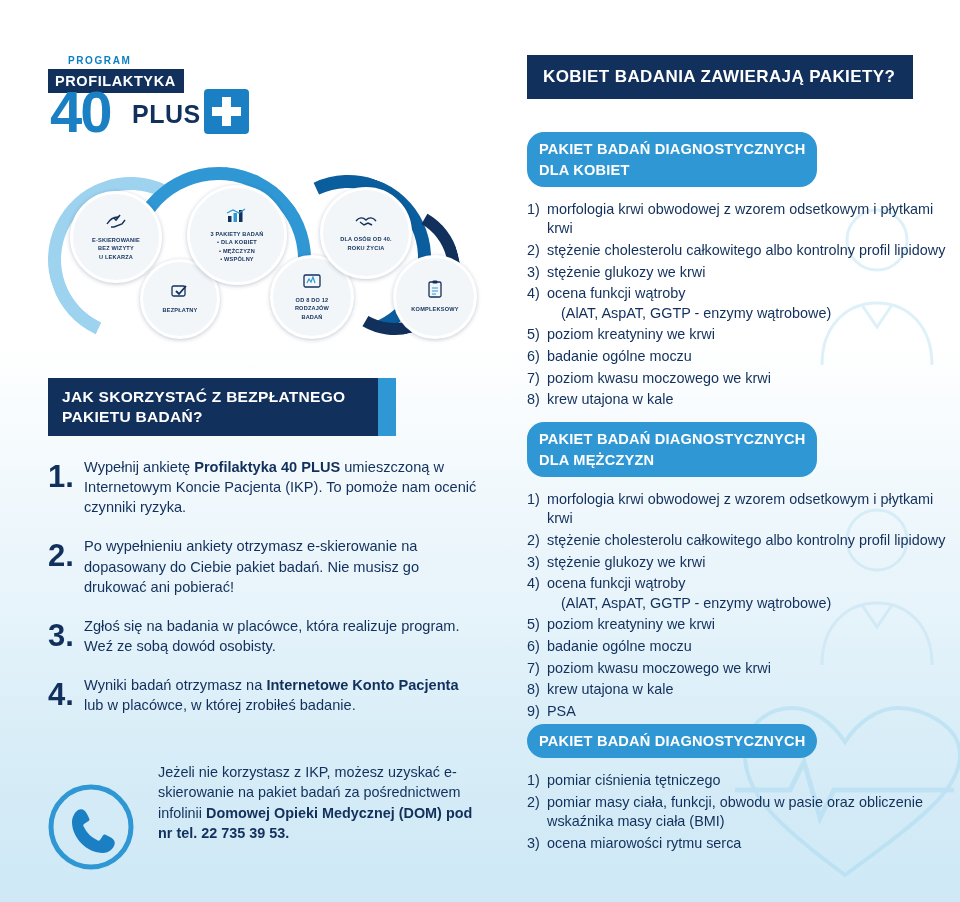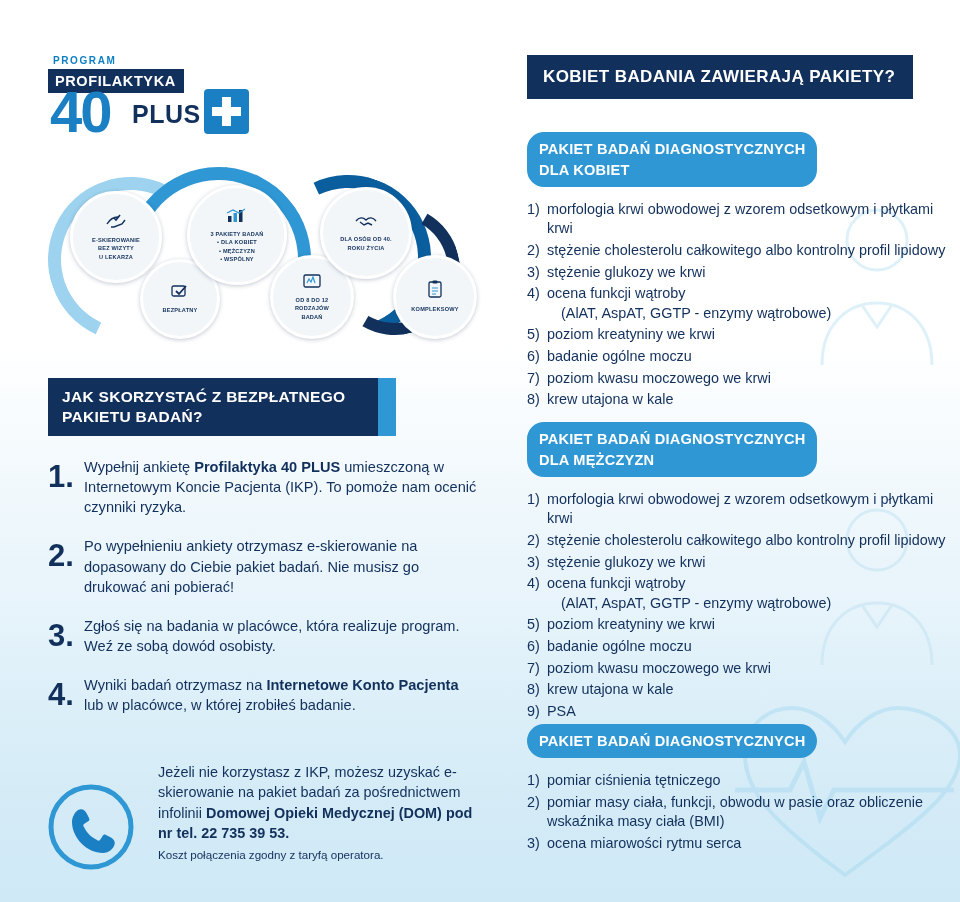--- a/index.html
+++ b/index.html
@@ -32,21 +32,21 @@
   
   .left-col {
     position: absolute;
     left: 0; top: 0;
     width: 505px; height: 902px;
   }
   
   .logo-block { position: absolute; left: 48px; top: 55px; width: 230px; height: 85px; }
   .logo-program {
     font-size: 10px; font-weight: bold; letter-spacing: 1.6px;
-    color: #0b7fc4; margin: 0 0 3px 5px;
+    color: #0b7fc4; margin: 0 0 3px 20px;
   }
   .logo-bar {
     display: inline-block;
     background: #12305c;
     color: #ffffff;
     font-size: 14.5px;
     font-weight: bold;
     letter-spacing: 0.6px;
     padding: 4px 8px 4px 7px;
   }
@@ -293,21 +293,20 @@
 
     <div class="phone-block">
       <div class="phone-icon-wrap">
         <svg width="86" height="86" viewBox="0 0 86 86">
           <circle cx="43" cy="43" r="40" fill="none" stroke="#2f97d4" stroke-width="5"></circle>
           <path d="M30 26 c4 -2 7 0 9 4 l2 4 c1 2 0 3 -2 4 l-3 2 c-1 1 -1 2 0 3 c3 6 7 10 13 13 c1 1 2 1 3 0 l2 -3 c1 -2 2 -3 4 -2 l4 2 c4 2 6 5 4 9 c-2 4 -6 7 -11 7 c-16 0 -31 -15 -31 -31 c0 -5 3 -10 6 -12 z" fill="#1b7fc4"></path>
         </svg>
       </div>
       <div class="phone-text">
         <div>Jeżeli nie korzystasz z IKP, możesz uzyskać e-skierowanie na pakiet badań za pośrednictwem infolinii <b>Domowej Opieki Medycznej (DOM) pod nr tel. 22 735 39 53.</b></div>
-        <div class="phone-note">Koszt połączenia zgodny z taryfą operatora.</div>
       </div>
     </div>
   </div>
 
   <div class="right-col">
 
     <div class="rc-watermark wm-person">
       <svg width="150" height="175" viewBox="0 0 150 175" fill="none" stroke="#bfe2f3" stroke-width="3">
         <circle cx="75" cy="45" r="30"></circle>
         <path d="M20 170 c0 -40 25 -62 55 -62 c30 0 55 22 55 62"></path>

